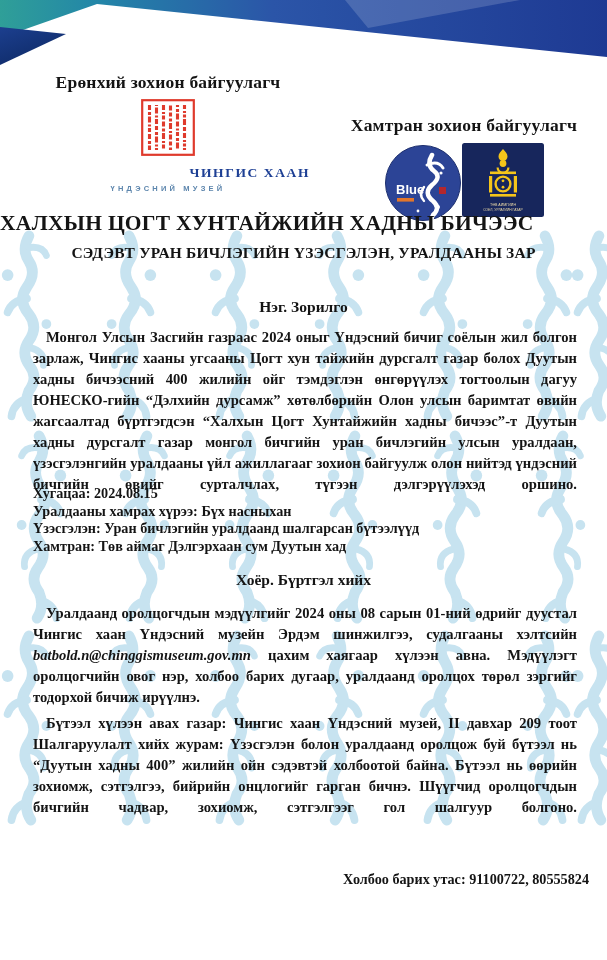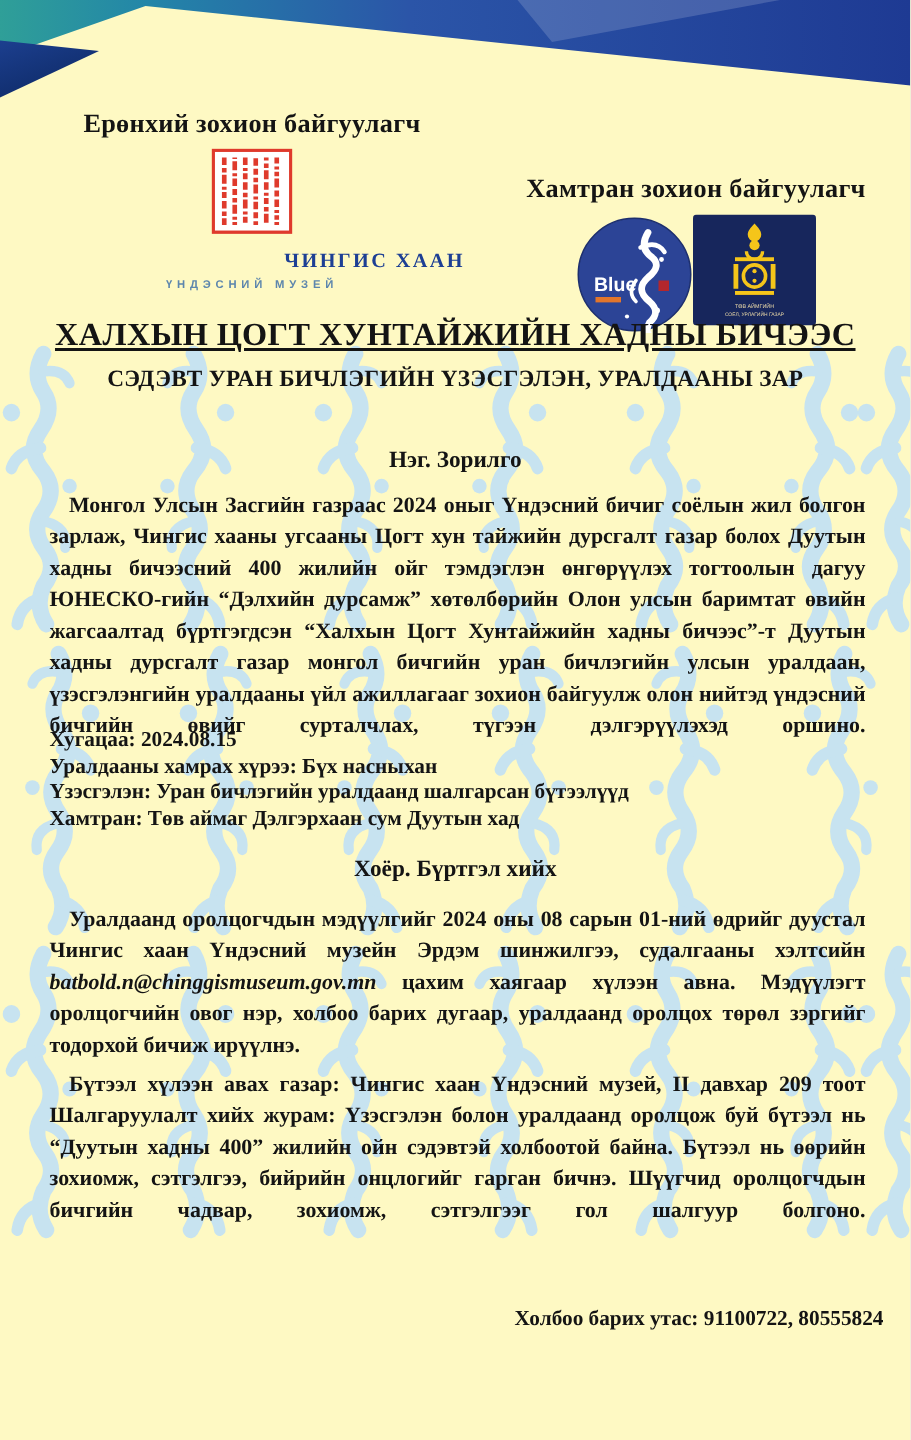--- a/index.html
+++ b/index.html
@@ -1,18 +1,18 @@
 <!DOCTYPE html>
 <html><head>
 <meta charset="utf-8">
 <style>
   html,body { margin:0; padding:0; background:#e8e8e8; }
   .page {
     position:relative; width:607px; height:960px; margin:0 auto;
-    background:#fef9c3; overflow:hidden;
+    background:#ffffff; overflow:hidden;
     font-family:"Liberation Serif","DejaVu Serif",serif; color:#141414;
   }
   
   .banner { position:absolute; top:0; left:0; z-index:2; display:block; }
   
   .wm-layer { position:absolute; inset:0; z-index:0; }
   .wm-layer svg { position:absolute; color:#c7e3f0; }
   
   .content { position:absolute; inset:0; z-index:3; }
   .org-col { position:absolute; text-align:center; }
@@ -22,22 +22,22 @@
   .seal-wrap { margin-top:6px; }
   .org-name {
     margin-top:5px; font-family:Liberation Serif, serif;
     font-weight:bold; font-size:13.5px; letter-spacing:1.6px; color:#1d3f94;text-align:right;
   }
   .org-sub {
     margin-top:3px; font-family:"Liberation Sans","DejaVu Sans",sans-serif;
     font-size:7.5px; letter-spacing:3.2px; color:#5d86ad; font-weight:bold;
   }
   .logo-row { margin-top:7px; display:flex; justify-content:center; align-items:flex-start; }
-  .title-1 { position:absolute; top:211px; left:0; right:0; text-align:center;
-             font-weight:bold; font-size:21.5px; letter-spacing:.3px;text-decoration:underline; }
+  .title-1 { position:absolute; top:211px; left:0; right:0; text-align:left;
+             font-weight:bold; font-size:21.5px; letter-spacing:.3px; }
   .title-2 { position:absolute; top:244px; left:0; right:0; text-align:center;
              font-weight:bold; font-size:15.5px; letter-spacing:.2px; }
   .sec-heading { position:absolute; left:0; right:0; text-align:center;
                  font-weight:bold; font-size:15.5px; }
   .sh-1 { top:298px; } .sh-2 { top:571px; }
   .para { position:absolute; left:33px; right:30px; text-align:justify;
           font-weight:bold; font-size:14.6px; line-height:21px; }
   .para.full-last { text-align-last:justify; }
   .indent { text-indent:13px; }
   .p-1 { top:327px; } .p-2 { top:603px; } .p-3 { top:713px; }

